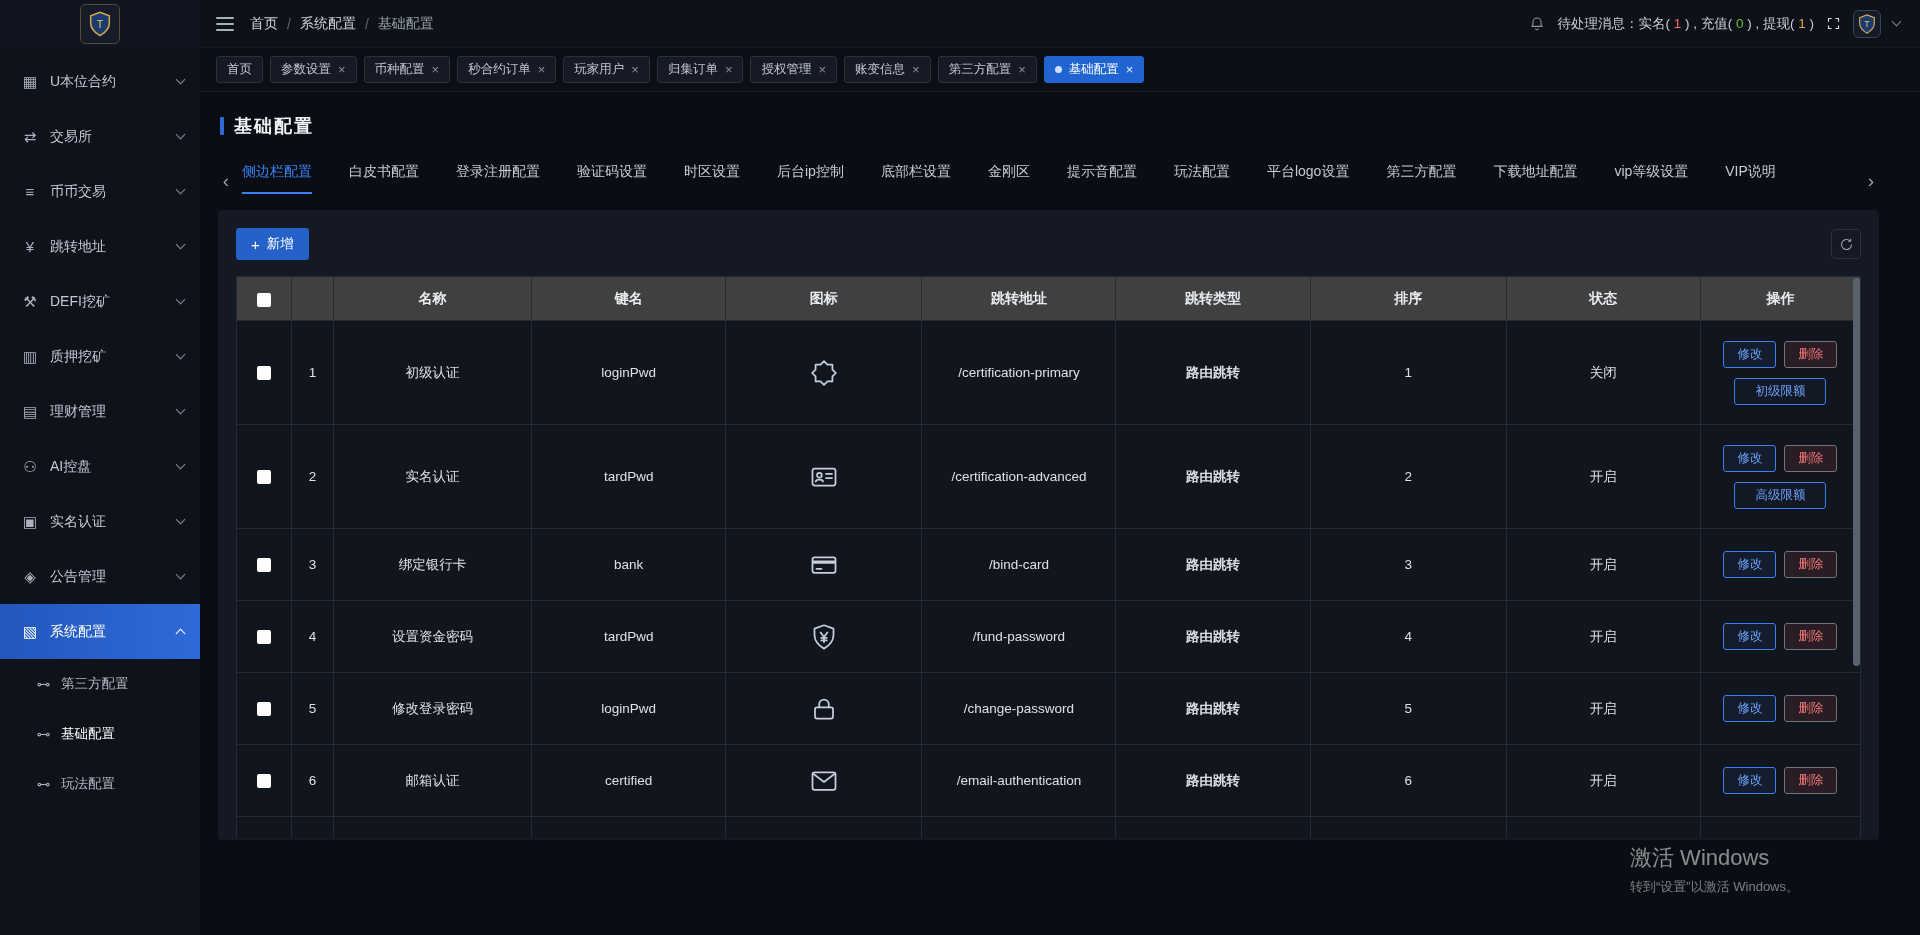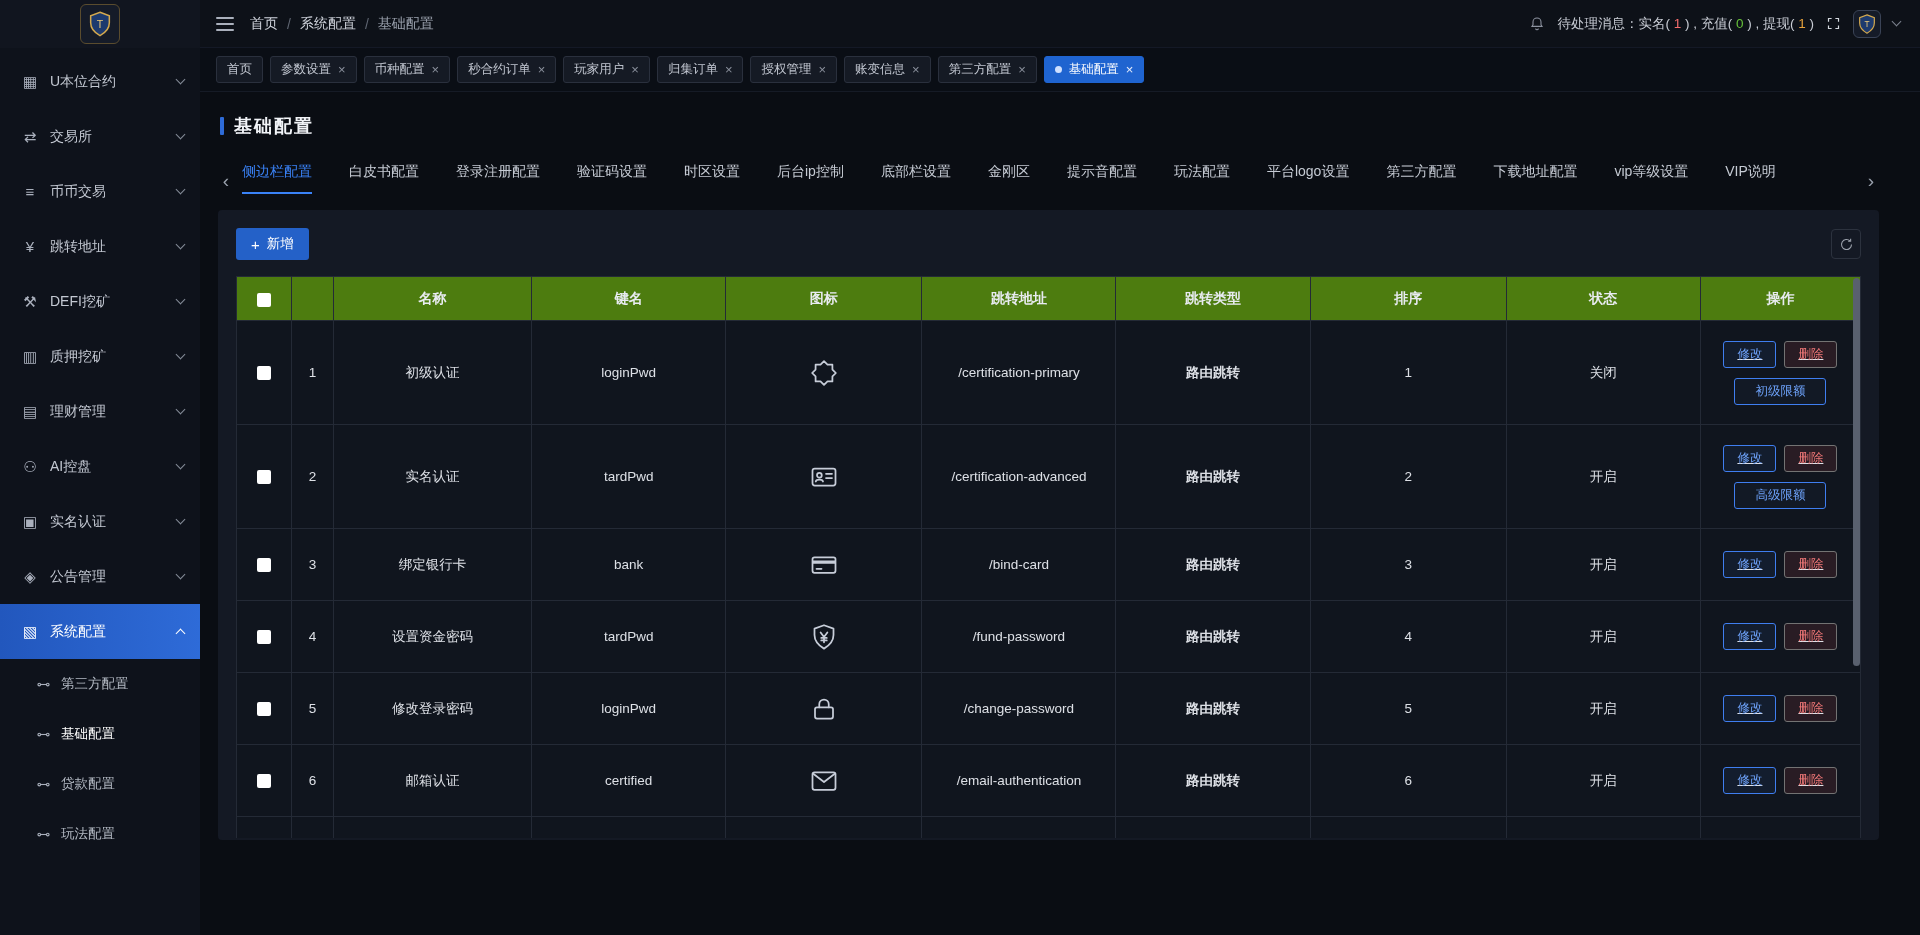--- a/index.html
+++ b/index.html
@@ -74,30 +74,30 @@
   .btn-add { display:inline-flex; align-items:center; gap:7px; background:#2461c8; color:#fff;
     border:none; border-radius:3px; height:32px; padding:0 15px; font-size:13.5px; cursor:pointer;
     font-family:inherit; }
   .btn-add .plus { font-size:15px; line-height:1; }
   .btn-refresh { width:30px; height:30px; background:transparent; border:1px solid #2c323e;
     border-radius:4px; cursor:pointer; display:flex; align-items:center; justify-content:center; }
 
   .table-wrap { margin-top:16px; position:relative; height:562px; overflow:hidden; }
   table { width:100%; border-collapse:collapse; table-layout:fixed; }
   th, td { border:1px solid #242a36; text-align:center; vertical-align:middle; overflow:hidden; }
-  thead th { height:44px; background:#4d7c0f; color:#e8ebf0; font-size:14px; font-weight:700; }
+  thead th { height:44px; background:#404040; color:#e8ebf0; font-size:14px; font-weight:700; }
   td { background:#10151e; font-size:13.5px; color:#dde0e6; }
   tr.row-big td { height:104px; }
   tr.row-normal td { height:72px; }
   .checkbox { width:14px; height:14px; background:#ffffff; border-radius:2px; display:inline-block;
     vertical-align:middle; cursor:pointer; }
   .row-icon svg { width:30px; height:30px; display:inline-block; vertical-align:middle; }
   .cell-jump { font-weight:700; }
   .ops { display:flex; flex-direction:column; align-items:center; gap:10px; }
-  .ops-row { display:flex; gap:8px; justify-content:center;text-decoration:underline; }
+  .ops-row { display:flex; gap:8px; justify-content:center; }
   .btn-edit, .btn-del, .btn-extra { height:27px; border-radius:3px; font-size:12.5px; cursor:pointer;
     font-family:inherit; }
   .btn-edit { border:1px solid #3f7ef0; color:#6ca0f7; background:rgba(64,130,240,.08); padding:0 13px; }
   .btn-del  { border:1px solid #737373; color:#f07777; background:rgba(224,86,86,.12); padding:0 13px; }
   .btn-extra{ border:1px solid #3f7ef0; color:#6ca0f7; background:rgba(64,130,240,.04); padding:0 20px; }
   .scrollbar { position:absolute; top:0; right:0; width:9px; height:100%; }
   .scrollbar .thumb { position:absolute; top:2px; right:1px; width:7px; height:388px;
     background:#59606e; border-radius:4px; cursor:pointer; }
 
   
@@ -197,30 +197,20 @@
             <span>基础配置</span>
           </div>
           <div class="submenu-item">
             <span class="si-icon">
               <svg viewBox="0 0 24 24" fill="none" stroke="#aab0bd" stroke-width="1.8">
                 <circle cx="5.2" cy="12" r="2.1"></circle>
                 <circle cx="18.8" cy="12" r="2.1"></circle>
                 <path d="M7.3 12h9.4"></path>
               </svg>
             </span>
-            <span>贷款配置</span>
-          </div>
-          <div class="submenu-item">
-            <span class="si-icon">
-              <svg viewBox="0 0 24 24" fill="none" stroke="#aab0bd" stroke-width="1.8">
-                <circle cx="5.2" cy="12" r="2.1"></circle>
-                <circle cx="18.8" cy="12" r="2.1"></circle>
-                <path d="M7.3 12h9.4"></path>
-              </svg>
-            </span>
             <span>玩法配置</span>
           </div>
         </div>
       </nav>
   </aside>
 
   <header class="topbar">
     <div class="hamburger">
       <span></span>
         <span></span>
@@ -520,14 +510,18 @@
               </tr>
             </tbody>
           </table>
         <div class="scrollbar">
           <div class="thumb"></div>
         </div>
       </div>
     </div>
   </main>
 
+  <div class="watermark">
+    <div class="wm1">激活 Windows</div>
+    <div class="wm2">转到“设置”以激活 Windows。</div>
+  </div>
 
 </div>
 
 </body></html>

